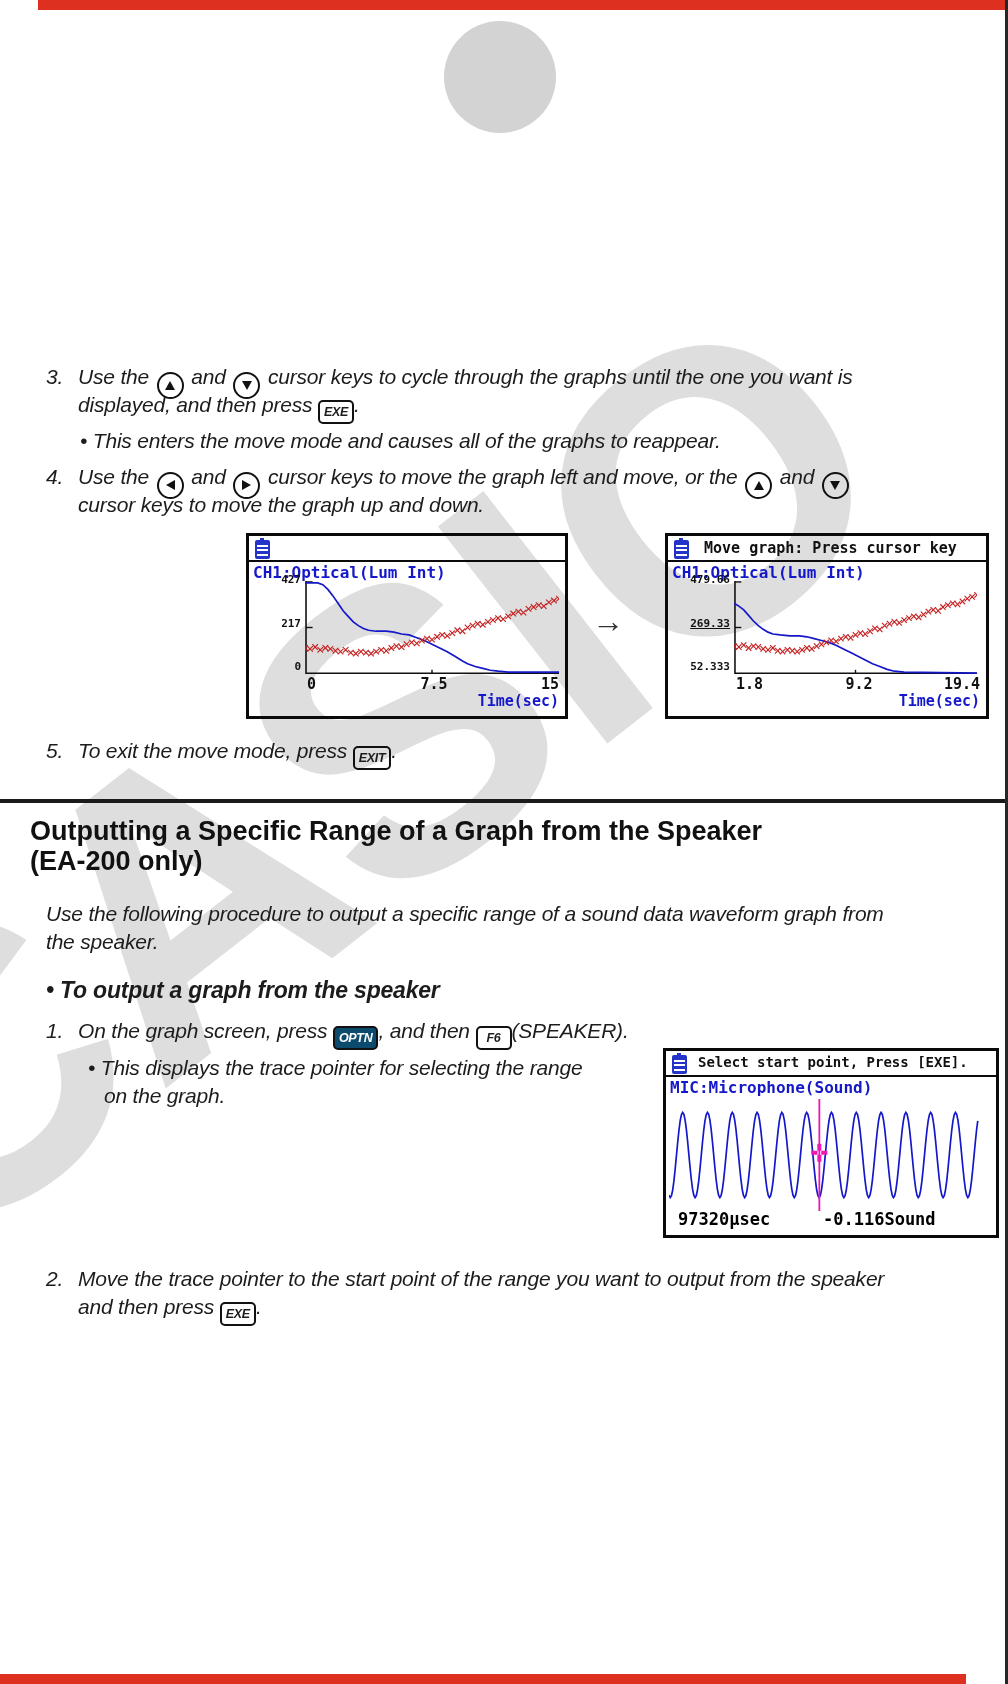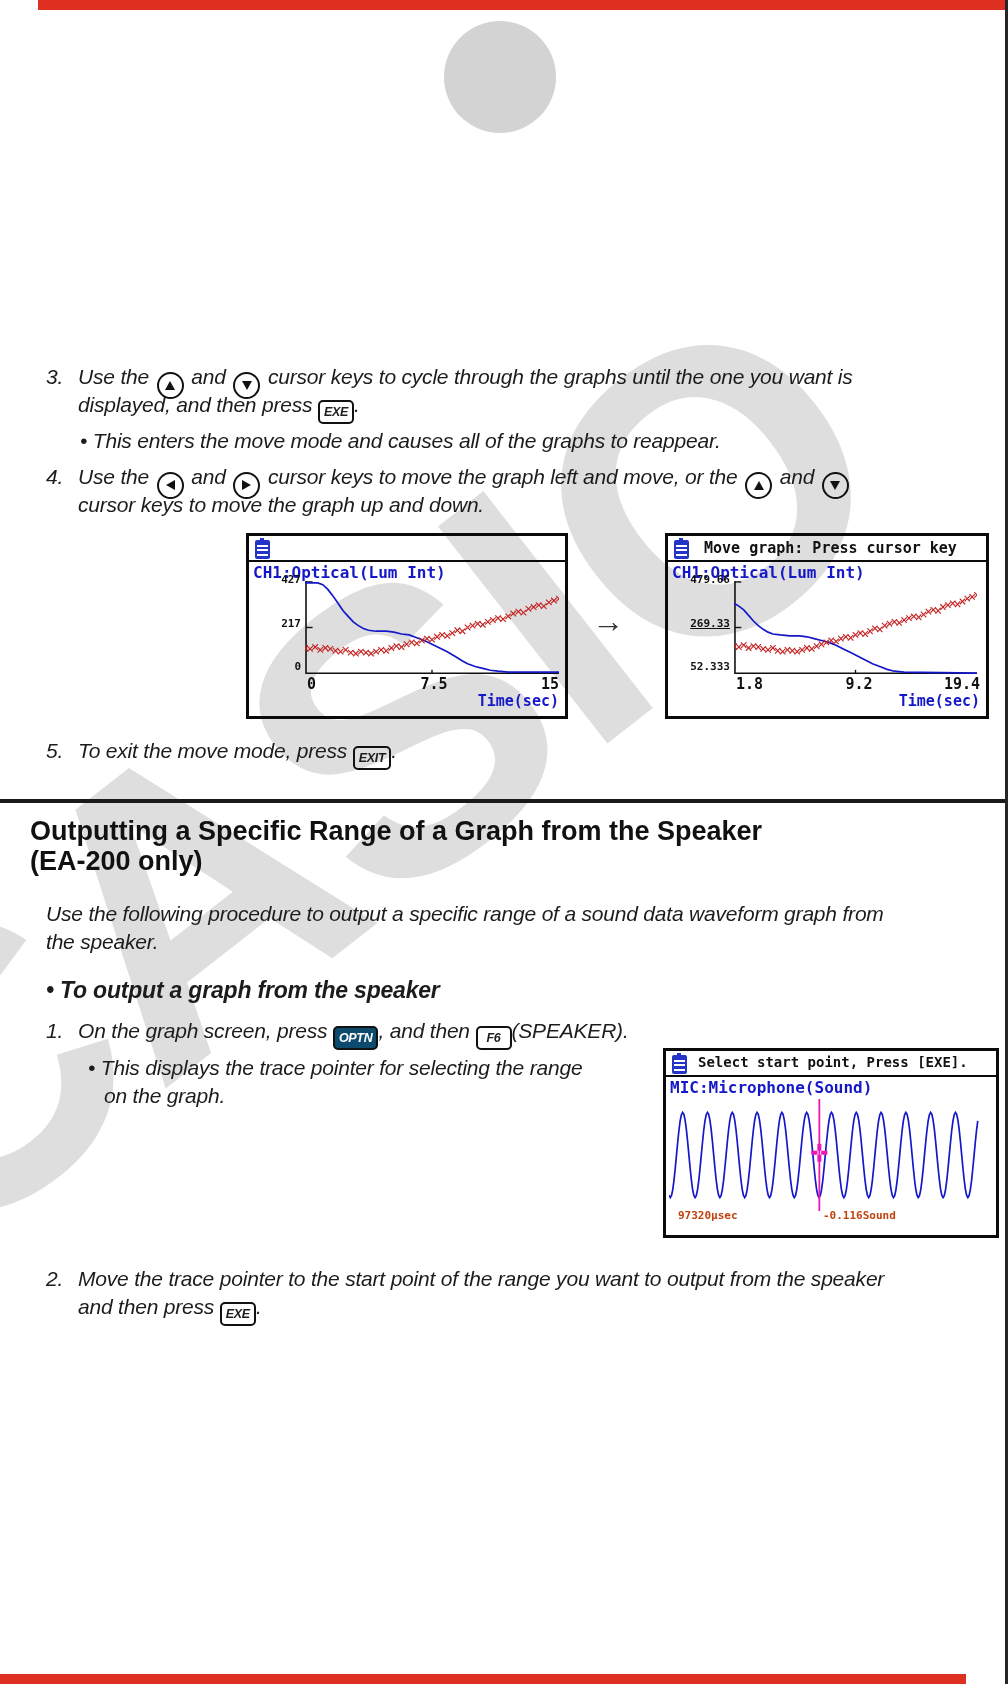--- a/index.html
+++ b/index.html
@@ -45,21 +45,21 @@
   .chan{position:absolute;left:4px;top:27px;font-family:"DejaVu Sans Mono","Liberation Mono",monospace;
         font-weight:bold;font-size:16px;color:#1418c8;white-space:nowrap;}
   .ylab{position:absolute;left:2px;text-align:right;font-family:"DejaVu Sans Mono","Liberation Mono",monospace;
         font-weight:bold;font-size:11px;color:#111;}
   .xlab{position:absolute;top:139px;font-family:"DejaVu Sans Mono","Liberation Mono",monospace;
         font-weight:bold;font-size:15px;color:#111;}
   .tlab{position:absolute;right:6px;top:156px;font-family:"DejaVu Sans Mono","Liberation Mono",monospace;
         font-weight:bold;font-size:15px;color:#1418c8;}
   .plot{position:absolute;}
   .soundfoot{position:absolute;top:158px;font-family:"DejaVu Sans Mono","Liberation Mono",monospace;
-        font-weight:bold;font-size:11px;color:#c2410c;white-space:nowrap;}
+        font-weight:bold;font-size:17px;color:#000000;white-space:nowrap;}
   #arrow{position:absolute;left:592px;top:603px;font-size:32px;color:#333;z-index:2;}
 </style>
 </head>
 <body>
 
 <div id="page">
 
   <div id="bar-top" class="bar"></div>
   <div id="bar-bottom" class="bar"></div>
   <div id="edge-line"></div>

